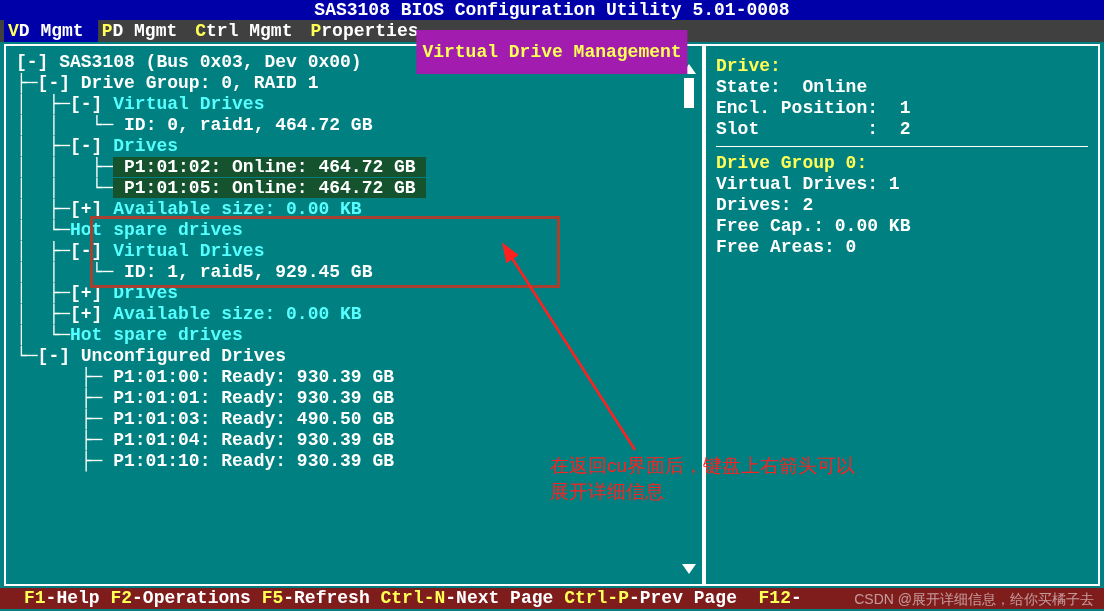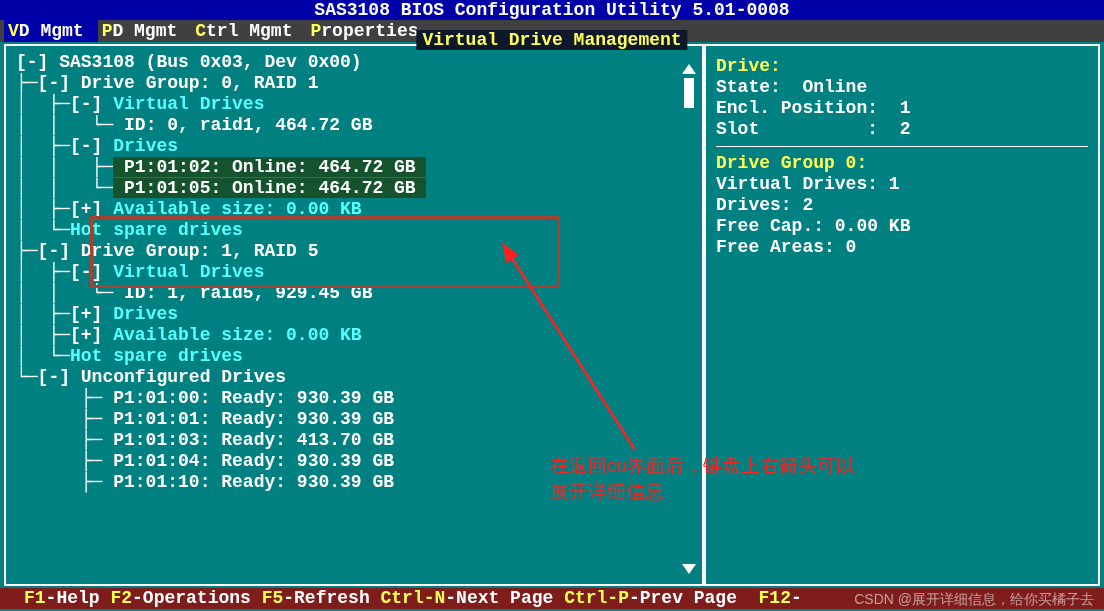--- a/index.html
+++ b/index.html
@@ -34,23 +34,23 @@
   .main {
     display: flex;
     position: relative;
     height: 546px;
   }
   .panel-title {
     position: absolute;
     top: -12px;
     left: 50%;
     transform: translateX(-50%);
-    background: #0f172a;
+    background: #a21caf;
     color: #ffff55;
-    padding: 0 6px;
+    padding: 12px 6px;
     z-index: 5;
   }
   .left-panel {
     flex: 0 0 700px;
     border: 2px solid #ffffff;
     margin: 2px 0 2px 4px;
     padding: 6px 4px 4px 10px;
     position: relative;
     color: #ffffff;
   }
@@ -163,30 +163,29 @@
   <div class="left-panel">
     <div class="tree-line white"><span>[-] SAS3108 (Bus 0x03, Dev 0x00)</span></div>
     <div class="tree-line white">├─<span>[-] Drive Group: 0, RAID 1</span></div>
     <div class="tree-line"><span class="white">│  ├─<span>[-]</span> </span><span class="cyan">Virtual Drives</span></div>
     <div class="tree-line white">│  │   └─ <span>ID: 0, raid1, 464.72 GB</span></div>
     <div class="tree-line"><span class="white">│  ├─<span>[-]</span> </span><span class="cyan">Drives</span></div>
     <div class="tree-line"><span class="white">│  │   ├─</span><span class="selected"> P1:01:02: Online: 464.72 GB </span></div>
     <div class="tree-line"><span class="white">│  │   └─</span><span class="selected"> P1:01:05: Online: 464.72 GB </span></div>
     <div class="tree-line"><span class="white">│  ├─<span>[+]</span> </span><span class="cyan">Available size: 0.00 KB</span></div>
     <div class="tree-line"><span class="white">│  └─</span><span class="cyan">Hot spare drives</span></div>
-    <div class="tree-line white">├─<span>[-] Drive Group: 1, RAID 5</span></div>
     <div class="tree-line"><span class="white">│  ├─<span>[-]</span> </span><span class="cyan">Virtual Drives</span></div>
     <div class="tree-line white">│  │   └─ <span>ID: 1, raid5, 929.45 GB</span></div>
     <div class="tree-line"><span class="white">│  ├─<span>[+]</span> </span><span class="cyan">Drives</span></div>
     <div class="tree-line"><span class="white">│  ├─<span>[+]</span> </span><span class="cyan">Available size: 0.00 KB</span></div>
     <div class="tree-line"><span class="white">│  └─</span><span class="cyan">Hot spare drives</span></div>
     <div class="tree-line white">└─<span>[-] Unconfigured Drives</span></div>
     <div class="tree-line white">      ├─ <span>P1:01:00: Ready: 930.39 GB</span></div>
     <div class="tree-line white">      ├─ <span>P1:01:01: Ready: 930.39 GB</span></div>
-    <div class="tree-line white">      ├─ <span>P1:01:03: Ready: 413.70 GB</span></div>
+    <div class="tree-line white">      ├─ <span>P1:01:03: Ready: 490.50 GB</span></div>
     <div class="tree-line white">      ├─ <span>P1:01:04: Ready: 930.39 GB</span></div>
     <div class="tree-line white">      ├─ <span>P1:01:10: Ready: 930.39 GB</span></div>
 
     <div class="highlight-box" style="left:84px; top:170px; width:470px; height:72px;"></div>
 
     <div class="scroll-track">
       <div class="scroll-arrow scroll-up"></div>
       <div class="scroll-thumb"></div>
       <div class="scroll-arrow scroll-down"></div>
     </div>

